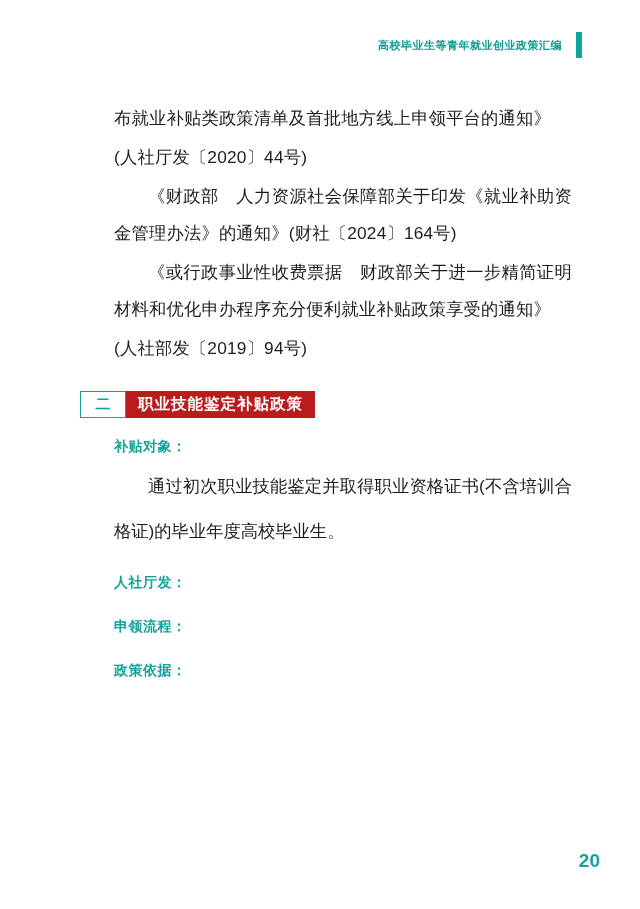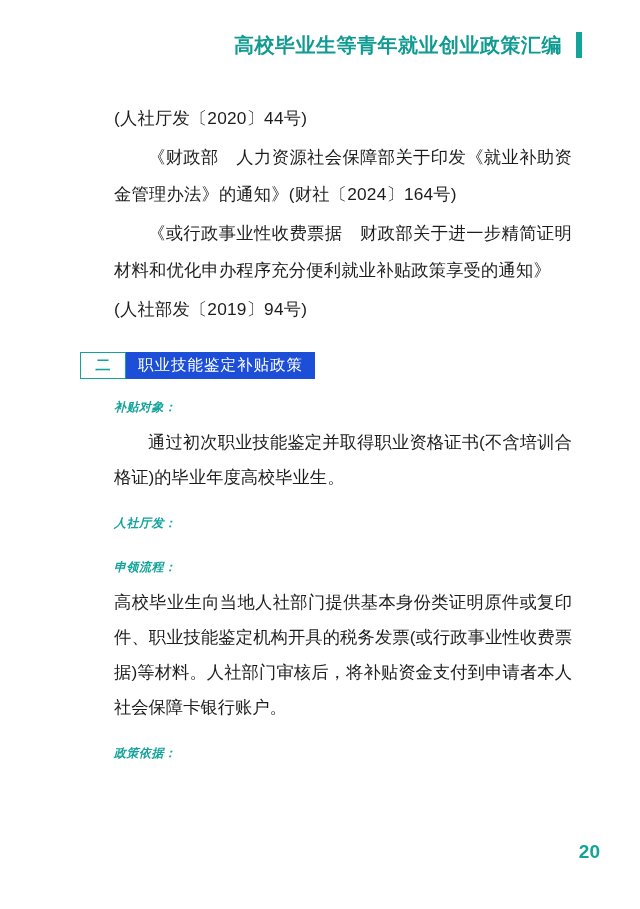--- a/index.html
+++ b/index.html
@@ -29,21 +29,21 @@
     left: 0;
     right: 0;
     height: 34px;
     display: flex;
     align-items: center;
     justify-content: flex-end;
     padding-right: 58px;
     box-sizing: border-box;
   }
   .header-title {
-    font-size: 20px;
+    font-size: 11px;
     color: #0f9a92;
     letter-spacing: 0.5px;
     font-weight: 600;
     white-space: nowrap;
   }
   .header-bar {
     width: 6px;
     height: 26px;
     background: #12a39a;
     margin-left: 14px;
@@ -85,92 +85,91 @@
     border: 1.6px solid #12a39a;
     color: #12a39a;
     font-size: 15px;
     font-weight: 700;
     display: flex;
     align-items: center;
     justify-content: center;
     box-sizing: border-box;
   }
   .sec-label {
-    background: #1d4ed8;
+    background: #b91c1c;
     color: #ffffff;
     font-size: 15.5px;
-    font-weight: 400;
+    font-weight: 700;
     letter-spacing: 1px;
     display: flex;
     align-items: center;
     padding: 0 12px 0 12px;
     box-sizing: border-box;
   }
 
   
   h3.sub {
     margin: 12px 0 2px 0;
-    font-size: 12px;
+    font-size: 14px;
     font-weight: 700;
     color: #12a39a;
     letter-spacing: 0.5px;
     line-height: 32px;
-    font-style: italic;
   }
   .sub-body {
     margin: 0 0 4px 0;
     font-size: 17.3px;
-    line-height: 35px;
+    line-height: 45px;
     color: #1c1c1c;
     text-align: justify;
     text-justify: inter-ideograph;
   }
   .sub-body.indent {
     text-indent: 34px;
   }
 
   
   .page-number {
     position: absolute;
     right: 40px;
-    bottom: 46px;
+    bottom: 37px;
     font-size: 19px;
     color: #12a39a;
     font-weight: 600;
   }
 </style>
 </head>
 <body>
 
 <div class="page">
 
   <div class="header">
     <span class="header-title">高校毕业生等青年就业创业政策汇编</span>
     <span class="header-bar"></span>
   </div>
 
   <div class="content">
 
+    <p class="para">布就业补贴类政策清单及首批地方线上申领平台的通知》</p>
     <p class="para">(人社厅发〔2020〕44号)</p>
     <p class="para indent">《财政部　人力资源社会保障部关于印发《就业补助资金管理办法》的通知》(财社〔2024〕164号)</p>
     <p class="para indent">《或行政事业性收费票据　财政部关于进一步精简证明材料和优化申办程序充分便利就业补贴政策享受的通知》</p>
     <p class="para">(人社部发〔2019〕94号)</p>
 
     <div class="section-heading">
       <div class="sec-num">二</div>
       <div class="sec-label">职业技能鉴定补贴政策</div>
     </div>
 
     <h3 class="sub">补贴对象：</h3>
     <p class="sub-body indent">通过初次职业技能鉴定并取得职业资格证书(不含培训合格证)的毕业年度高校毕业生。</p>
 
     <h3 class="sub">人社厅发：</h3>
 
     <h3 class="sub">申领流程：</h3>
-    <p class="sub-body">高校毕业生向当地人社部门提供基本身份类证明原件或复印件、职业技能鉴定机构开具的税务发票(或行政事业性收费票据)等材料。人社部门审核后，将补贴资金支付到申请者本人社会保障卡银行账户。</p>
 
 
     <h3 class="sub">政策依据：</h3>
 
   </div>
 
   <div class="page-number">20</div>
 
 </div>
 

